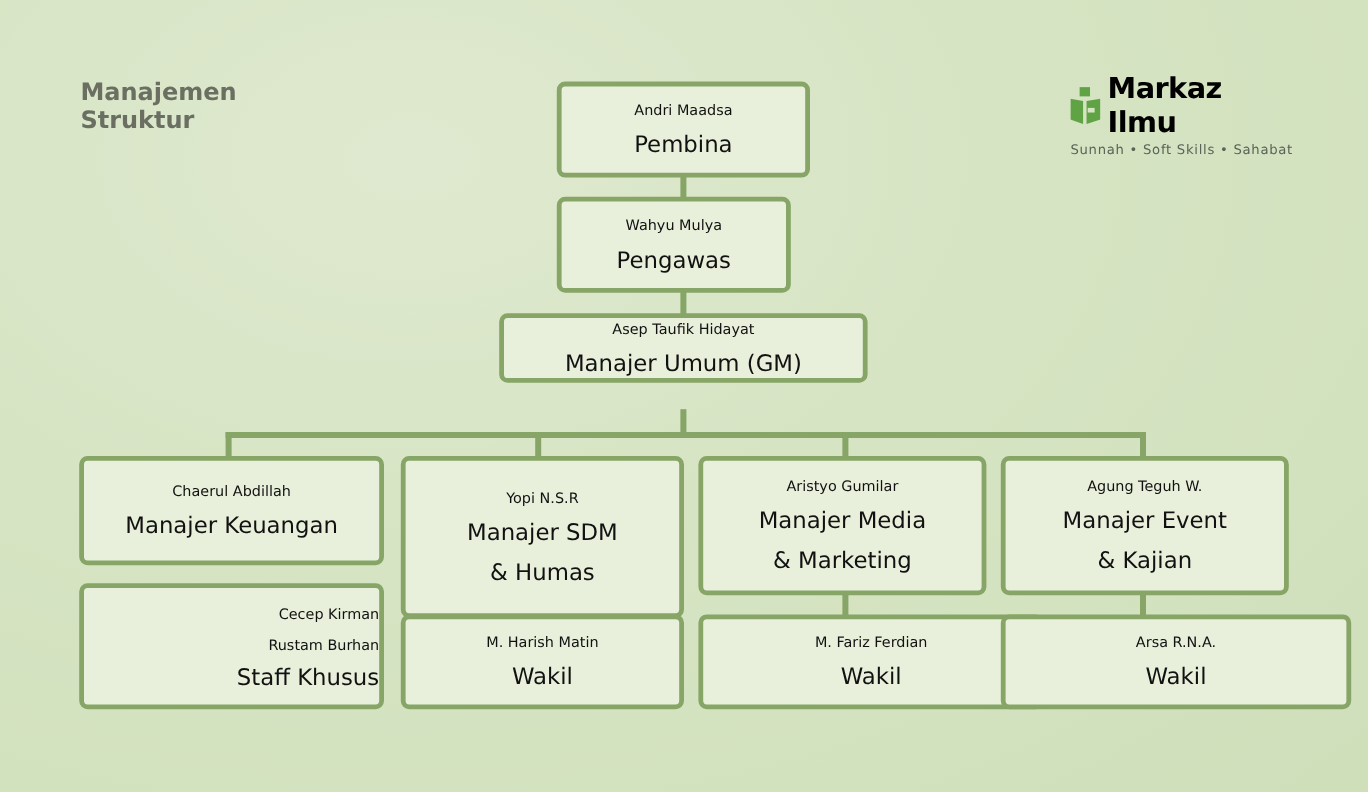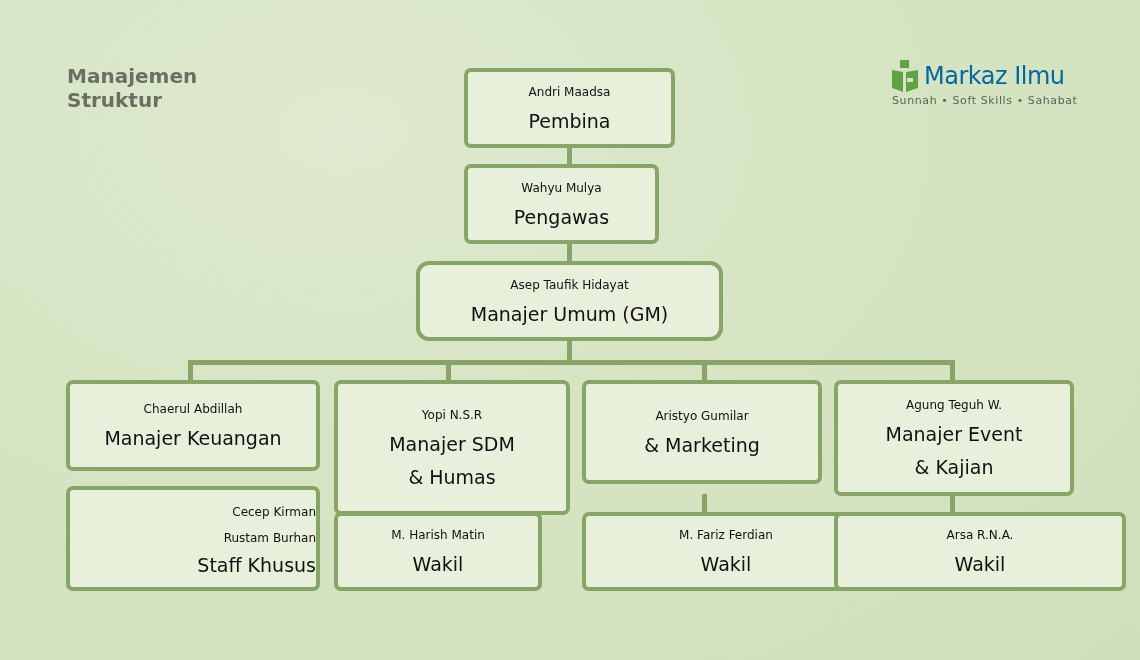--- a/index.html
+++ b/index.html
@@ -8,21 +8,21 @@
     background: radial-gradient(ellipse at 30% 20%, #dfe9cf 0%, #d6e4c3 45%, #cfdfba 100%);
     font-family: "DejaVu Sans", sans-serif;
   }
   .title {
     position: absolute; left: 67px; top: 64px;
     font-weight: bold; font-size: 20px; line-height: 24px; color: #6a6f62;
   }
   .logo { position: absolute; left: 892px; top: 60px; width: 185px; }
   .logo-row { display: flex; align-items: center; }
   .logo-icon { width: 26px; height: 32px; margin-right: 6px; }
-  .logo-text { font-size: 24px; font-weight: normal; color: #0369a1; letter-spacing: -0.5px; }
+  .logo-text { font-size: 24px; font-weight: bold; color: #000000; letter-spacing: -0.5px; }
   .logo-tag { font-size: 11px; color: #5c6357; letter-spacing: 0.6px; margin-top: 2px; white-space: nowrap; }
 
   .line { position: absolute; background: #86a566; }
   .box {
     position: absolute; box-sizing: border-box;
     background: #e8f0db; border: 4px solid #86a566; border-radius: 7px;
     display: flex; flex-direction: column; align-items: center; justify-content: center;
     text-align: center; color: #111;
   }
   .name { font-weight: normal; font-size: 12px; line-height: 26px; }
@@ -63,47 +63,48 @@
 <div class="line" style="left:950px;top:494px;width:5px;height:20px;"></div>
 
 <div class="box" style="left:464px;top:68px;width:211px;height:80px;">
   <div class="name">Andri Maadsa</div>
   <div class="role">Pembina</div>
 </div>
 <div class="box" style="left:464px;top:164px;width:195px;height:80px;">
   <div class="name">Wahyu Mulya</div>
   <div class="role">Pengawas</div>
 </div>
-<div class="box" style="left:416px;top:261px;width:307px;height:80px;border-radius:13px;">
+<div class="box" style="left:416px;top:261px;width:307px;height:58px;">
   <div class="name">Asep Taufik Hidayat</div>
   <div class="role">Manajer Umum (GM)</div>
 </div>
 
 <div class="box" style="left:66px;top:380px;width:254px;height:91px;">
   <div class="name">Chaerul Abdillah</div>
   <div class="role">Manajer Keuangan</div>
 </div>
 <div class="box" style="left:66px;top:486px;width:254px;height:105px;align-items:flex-end;">
   <div class="name">Cecep Kirman</div>
   <div class="name">Rustam Burhan</div>
   <div class="role" style="line-height:28px;">Staff Khusus</div>
 </div>
 
 <div class="box" style="left:334px;top:380px;width:236px;height:135px;">
   <div class="name">Yopi N.S.R</div>
   <div class="role">Manajer SDM</div>
   <div class="role2">&amp; Humas</div>
 </div>
-<div class="box" style="left:334px;top:512px;width:208px;height:79px;">
+<div class="box" style="left:334px;top:512px;width:236px;height:79px;">
   <div class="name">M. Harish Matin</div>
   <div class="role">Wakil</div>
 </div>
 
-<div class="box" style="left:582px;top:380px;width:240px;height:104px;">
+<div class="box" style="left:582px;top:380px;width:240px;height:116px;">
   <div class="name">Aristyo Gumilar</div>
+  <div class="role">Manajer Media</div>
   <div class="role2">&amp; Marketing</div>
 </div>
 <div class="box" style="left:582px;top:512px;width:288px;height:79px;">
   <div class="name">M. Fariz Ferdian</div>
   <div class="role">Wakil</div>
 </div>
 
 <div class="box" style="left:834px;top:380px;width:240px;height:116px;">
   <div class="name">Agung Teguh W.</div>
   <div class="role">Manajer Event</div>

